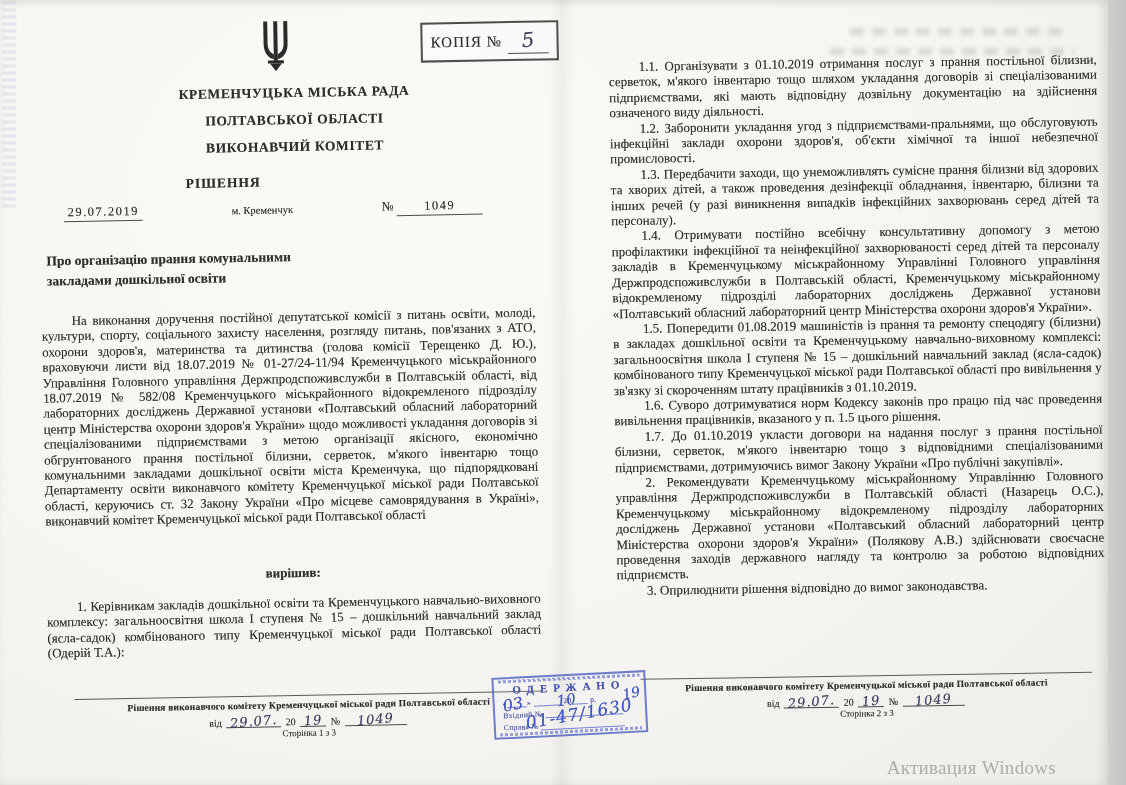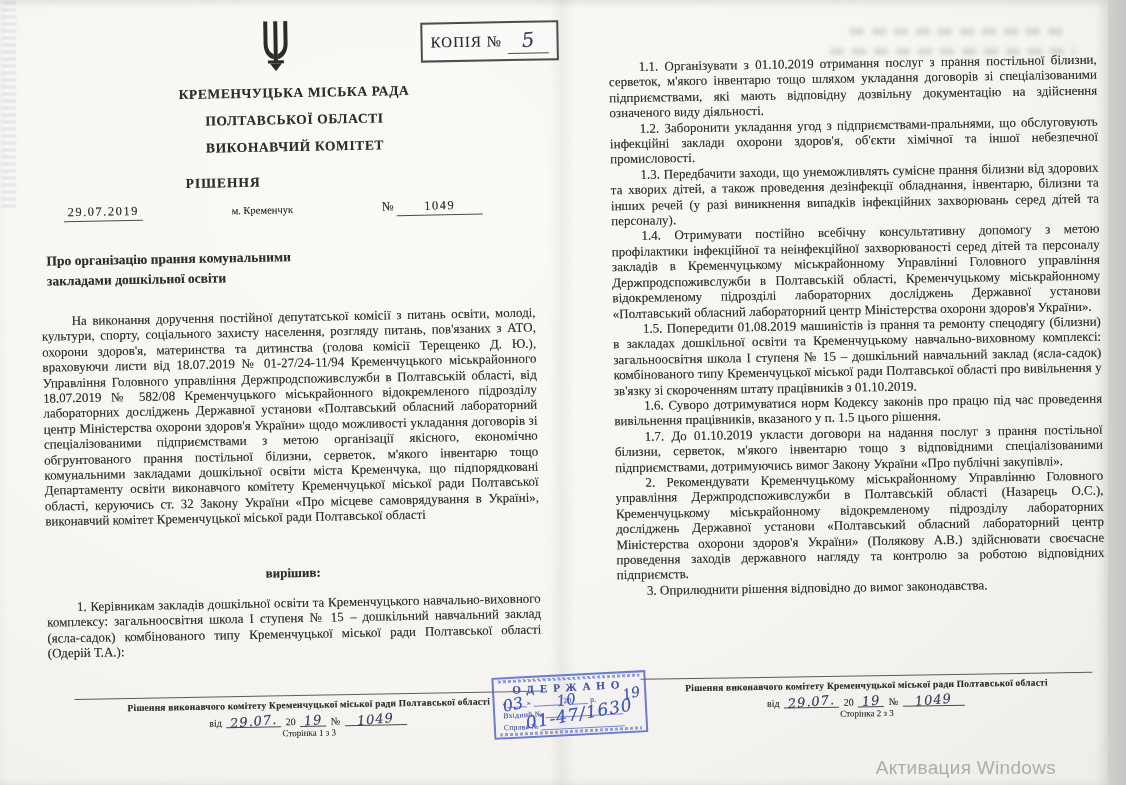--- a/index.html
+++ b/index.html
@@ -101,21 +101,21 @@
   .stamp-title{ text-align:center; font-weight:bold; font-size:11px; letter-spacing:6px; margin-top:5px; }
   .stamp-line{ font-size:7.5px; margin:3px 0 0 8px; letter-spacing:.4px; }
   .stamp-line .blank{ display:inline-block; border-bottom:1px solid rgba(65,86,197,.7); height:7px; vertical-align:bottom; }
   .hw2{ font-family:"DejaVu Serif", serif; font-style:italic; color:#3d56c9; position:absolute; white-space:nowrap; }
   .hw-day{ left:8px; top:16px; font-size:16px; transform:rotate(-8deg); }
   .hw-month{ left:62px; top:15px; font-size:15px; transform:rotate(-6deg); }
   .hw-year{ left:128px; top:12px; font-size:14px; transform:rotate(-10deg); }
   .hw-in{ left:30px; top:28px; font-size:17px; letter-spacing:1px; transform:rotate(-7deg); }
 
   .watermark{
-    position:absolute; right:70px; bottom:6px; font-family:Liberation Sans, sans-serif;
+    position:absolute; right:70px; bottom:6px; font-family:Liberation Serif, serif;
     font-size:19px; color:#a6a6a6; opacity:.9; letter-spacing:.3px;
   }
 </style>
 </head>
 <body>
 
 <div class="canvas">
   <div class="paper"></div>
   <div class="gutter"></div>
   <div class="margin-notes"></div>

